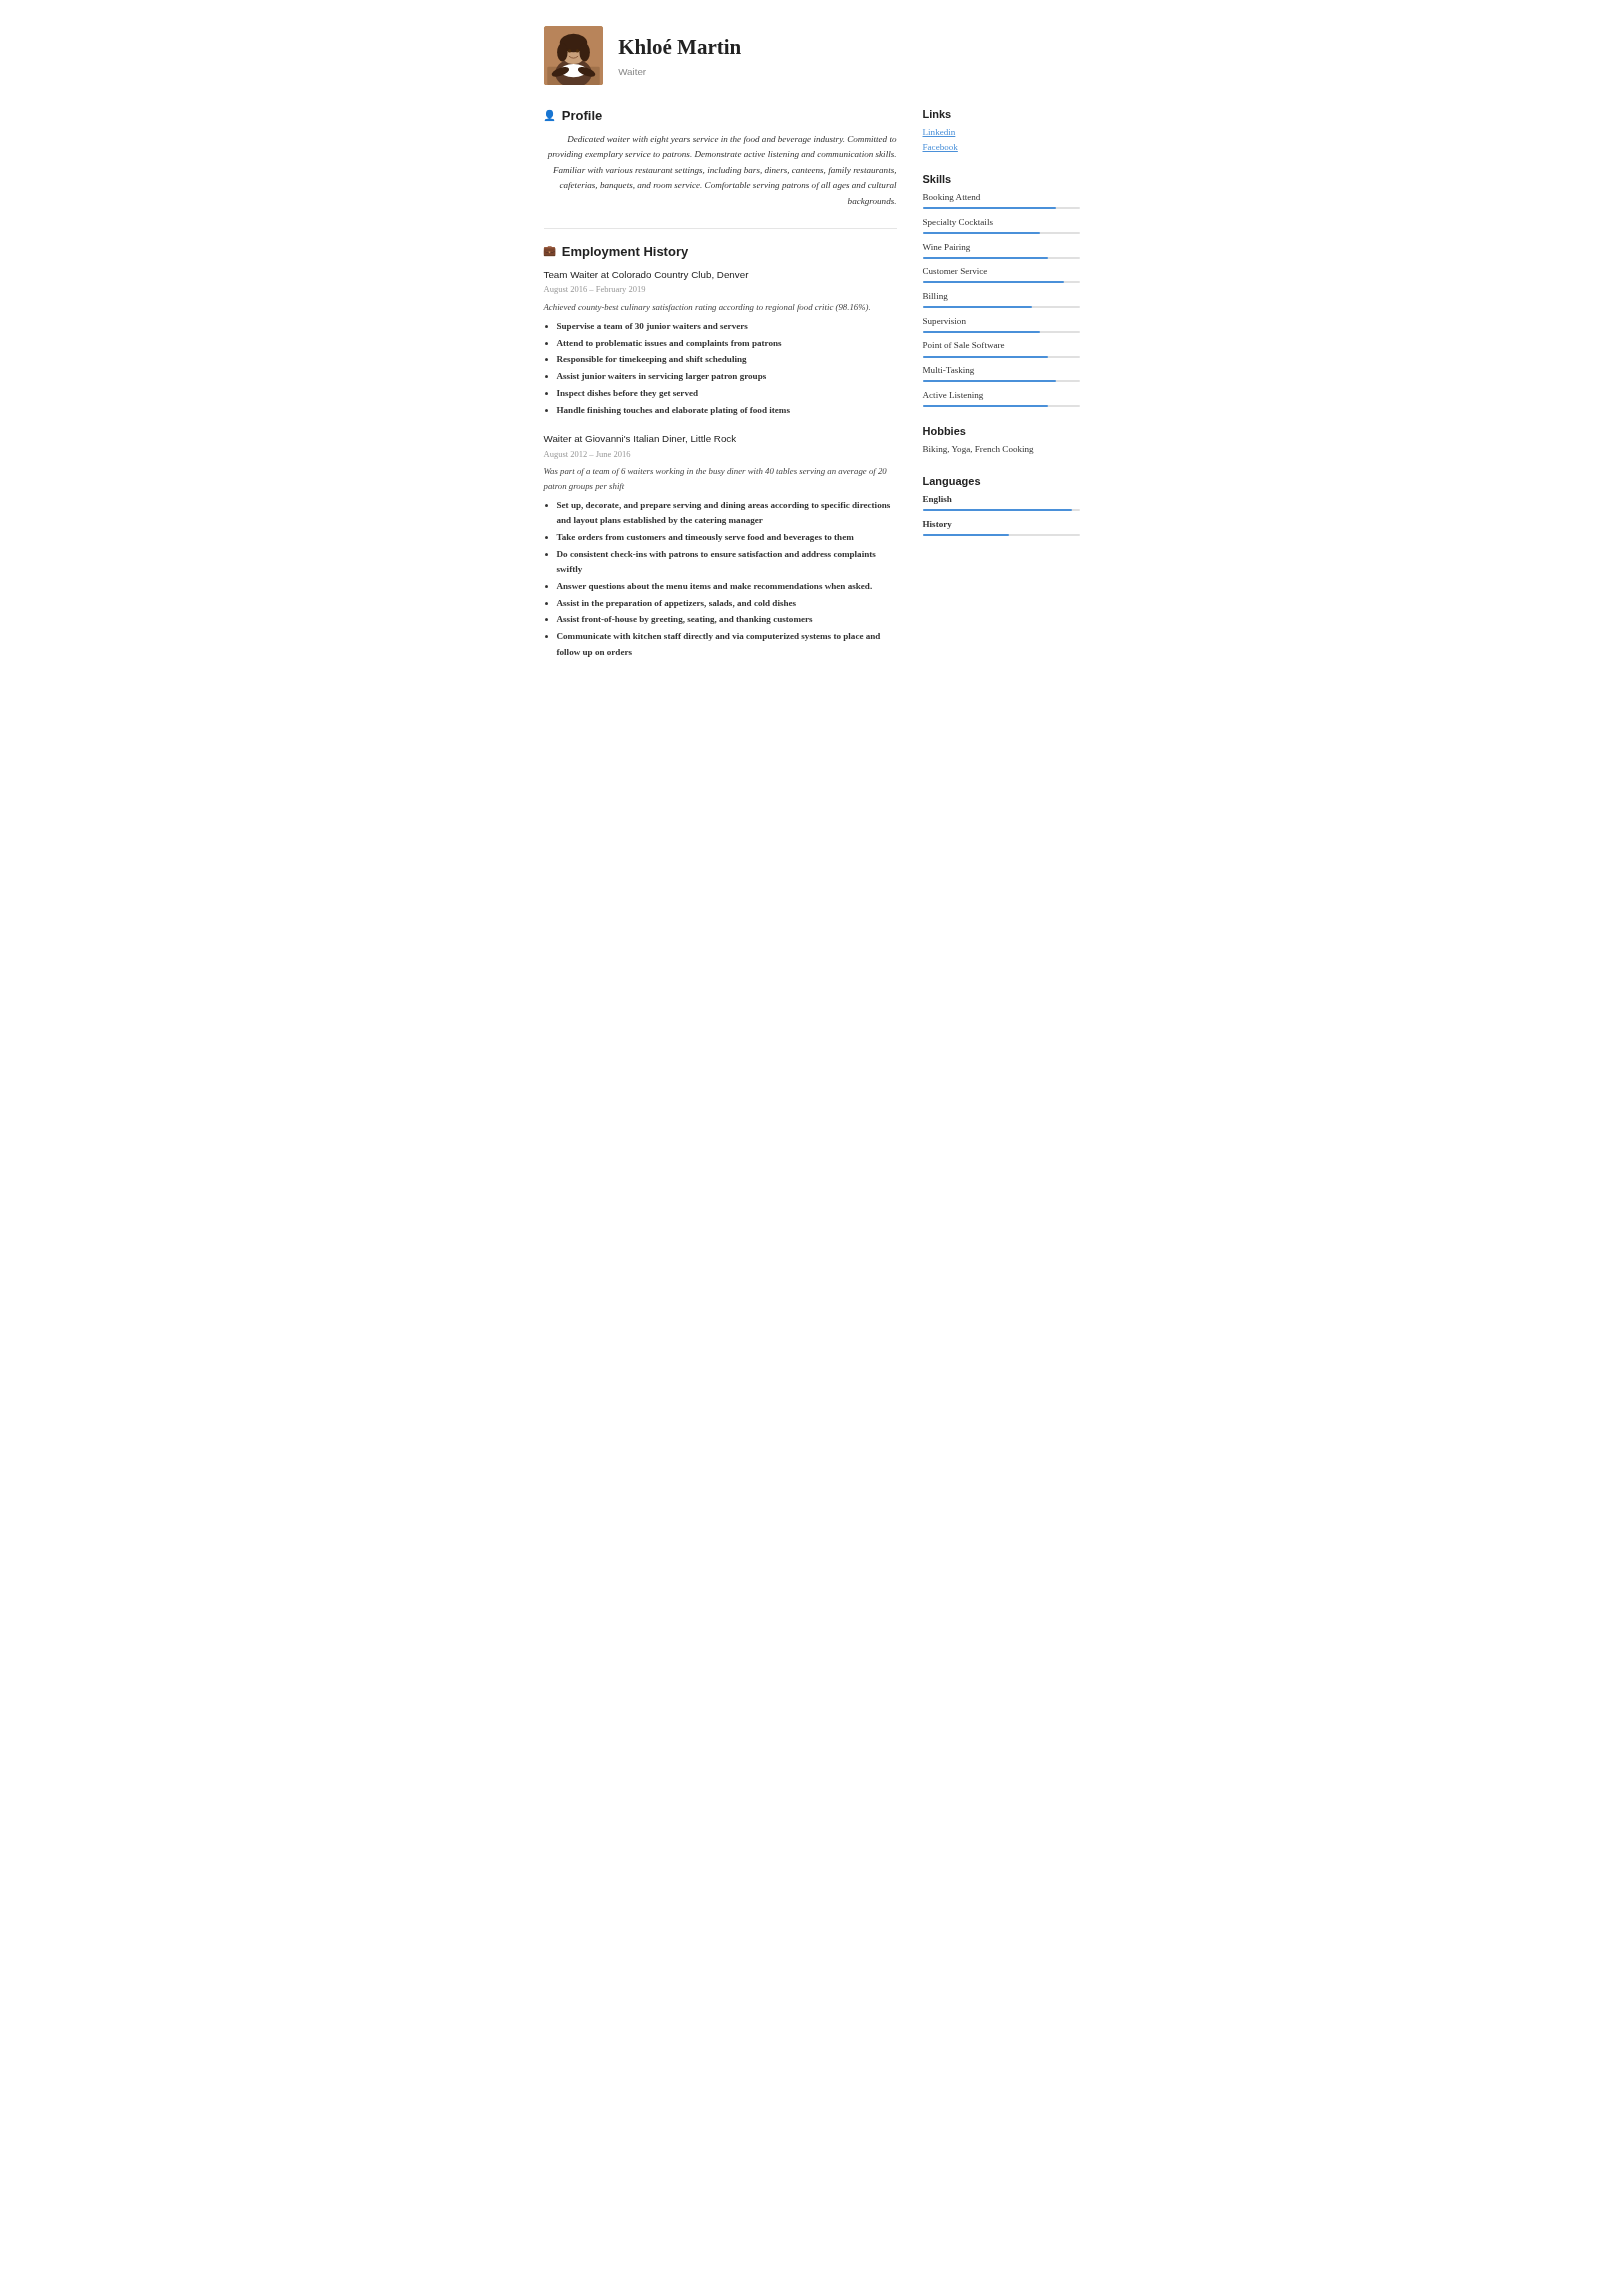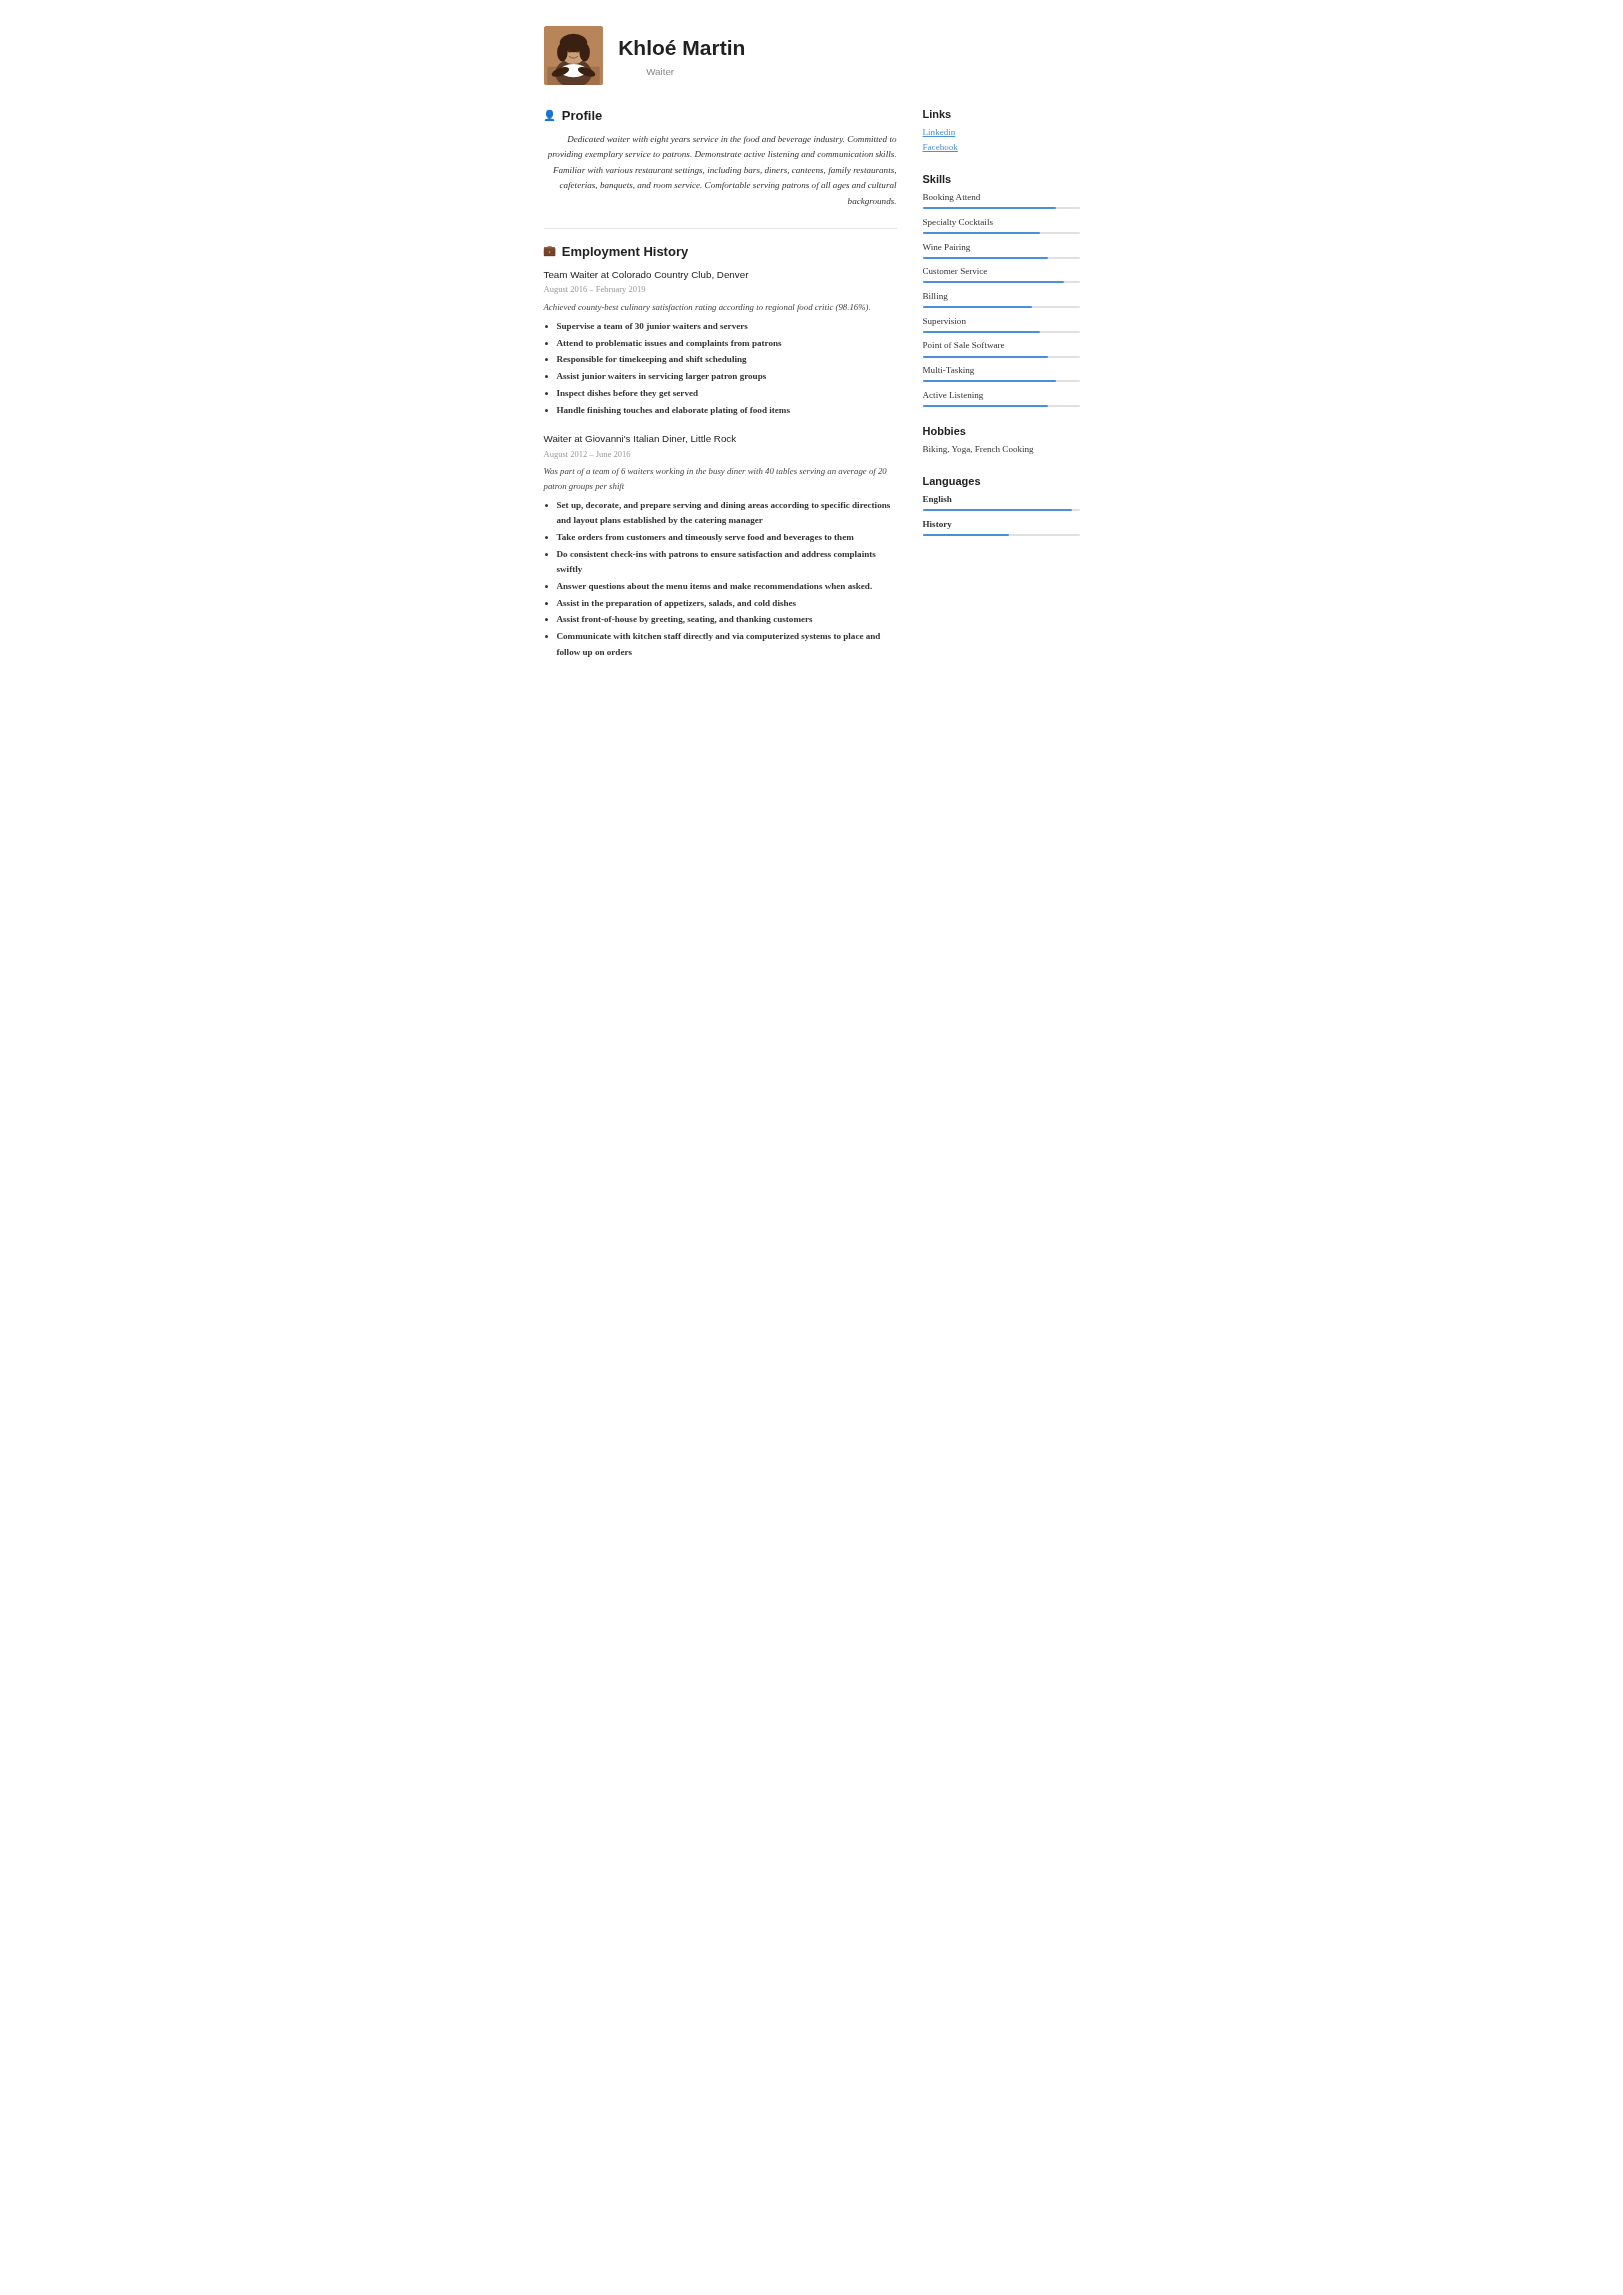--- a/index.html
+++ b/index.html
@@ -34,28 +34,27 @@
       flex-shrink: 0;
       display: flex;
       align-items: center;
       justify-content: center;
     }
     .header-info {}
     .header-name {
       font-size: 21px;
       font-weight: bold;
       color: #222;
-      font-family: Liberation Sans, sans-serif;
+      font-family: Liberation Serif, serif;
     }
     .header-title {
       font-size: 9.8px;
       color: #888;
       font-family: 'Arial', sans-serif;
       margin-top: 1.3px;
-      margin-left: 28px;
     }
     
     .main-layout {
       display: flex;
       gap: 26px;
     }
     .left-col {
       flex: 1;
       min-width: 0;
     }

